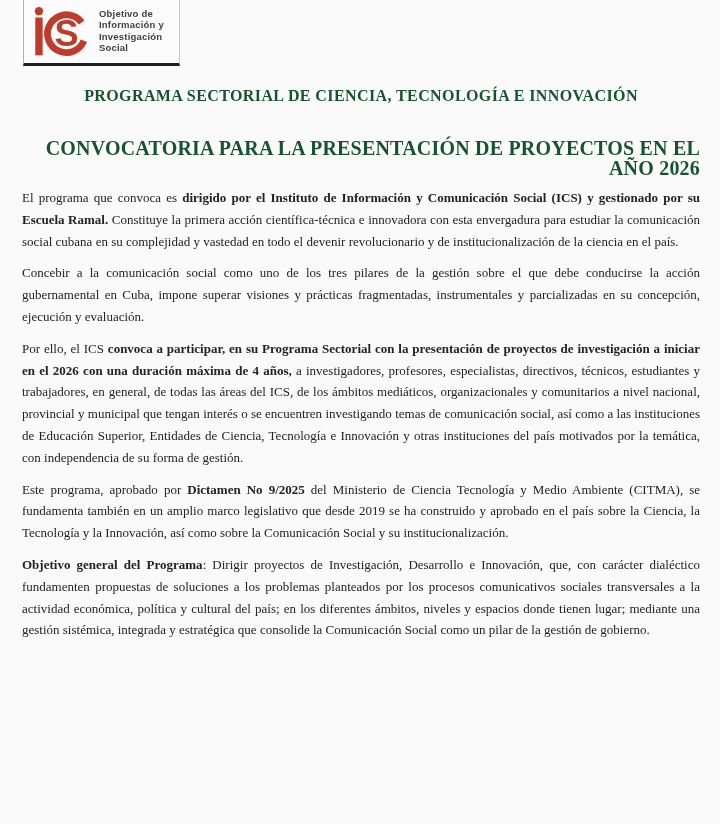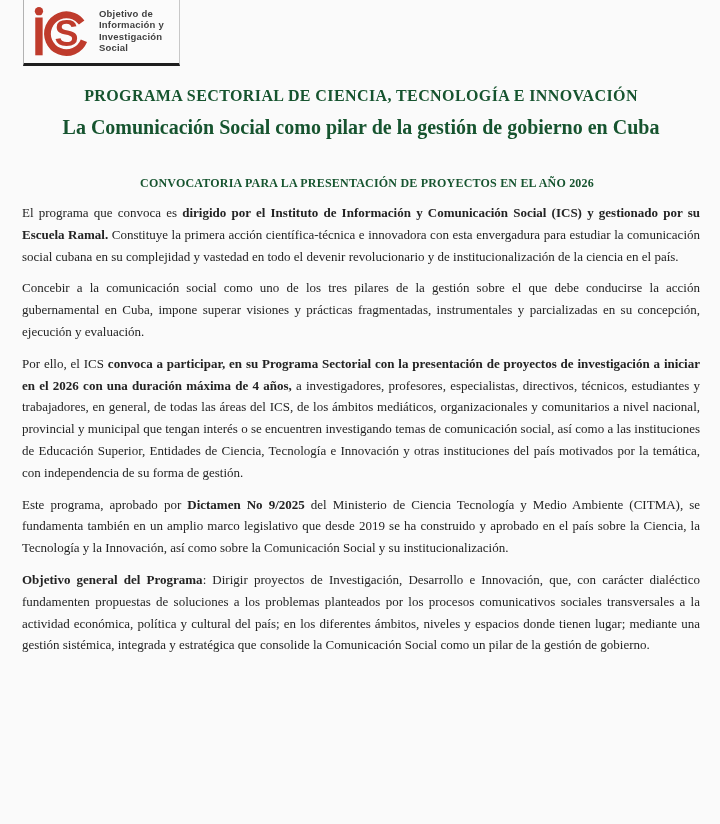--- a/index.html
+++ b/index.html
@@ -53,24 +53,24 @@
     font-weight: bold;
   }
   h2 {
     font-size: 20px;
     line-height: 27px;
     text-align: center;
     margin: 0;
     font-weight: bold;
   }
   h3 {
-    font-size: 12px;
+    font-size: 20px;
     line-height: 20px;
     letter-spacing: 0.2px;
-    text-align: center;
+    text-align: right;
     margin: 32px 0 9px 12px;
     font-weight: bold;
   }
   p.body-par {
     font-size: 13px;
     line-height: 21.8px;
     text-align: justify;
     margin: 0 0 10px 0;
   }
   p.body-par .seg-bold { font-weight: bold; }
@@ -93,21 +93,20 @@
     <div class="logo-text">
       <div>Objetivo de</div>
       <div>Información y</div>
       <div>Investigación</div>
       <div>Social</div>
     </div>
   </div>
 
   <div class="content">
     <h1>PROGRAMA SECTORIAL DE CIENCIA, TECNOLOGÍA E INNOVACIÓN</h1>
-    <h2>La Comunicación Social como pilar de la gestión de gobierno en Cuba</h2>
     <h3>CONVOCATORIA PARA LA PRESENTACIÓN DE PROYECTOS EN EL AÑO 2026</h3>
 
     <p class="body-par"><span>El programa que convoca es </span><span class="seg-bold">dirigido por el Instituto de Información y Comunicación Social (ICS) y gestionado por su Escuela Ramal.</span><span> Constituye la primera acción científica-técnica e innovadora con esta envergadura para estudiar la comunicación social cubana en su complejidad y vastedad en todo el devenir revolucionario y de institucionalización de la ciencia en el país.</span></p>
 
     <p class="body-par"><span>Concebir a la comunicación social como uno de los tres pilares de la gestión sobre el que debe conducirse la acción gubernamental en Cuba, impone superar visiones y prácticas fragmentadas, instrumentales y parcializadas en su concepción, ejecución y evaluación.</span></p>
 
     <p class="body-par"><span>Por ello, el ICS </span><span class="seg-bold">convoca a participar, en su Programa Sectorial con la presentación de proyectos de investigación a iniciar en el 2026 con una duración máxima de 4 años,</span><span> a investigadores, profesores, especialistas, directivos, técnicos, estudiantes y trabajadores, en general, de todas las áreas del ICS, de los ámbitos mediáticos, organizacionales y comunitarios a nivel nacional, provincial y municipal que tengan interés o se encuentren investigando temas de comunicación social, así como a las instituciones de Educación Superior, Entidades de Ciencia, Tecnología e Innovación y otras instituciones del país motivados por la temática, con independencia de su forma de gestión.</span></p>
 
     <p class="body-par"><span>Este programa, aprobado por </span><span class="seg-bold">Dictamen No 9/2025</span><span> del Ministerio de Ciencia Tecnología y Medio Ambiente (CITMA), se fundamenta también en un amplio marco legislativo que desde 2019 se ha construido y aprobado en el país sobre la Ciencia, la Tecnología y la Innovación, así como sobre la Comunicación Social y su institucionalización.</span></p>
 

